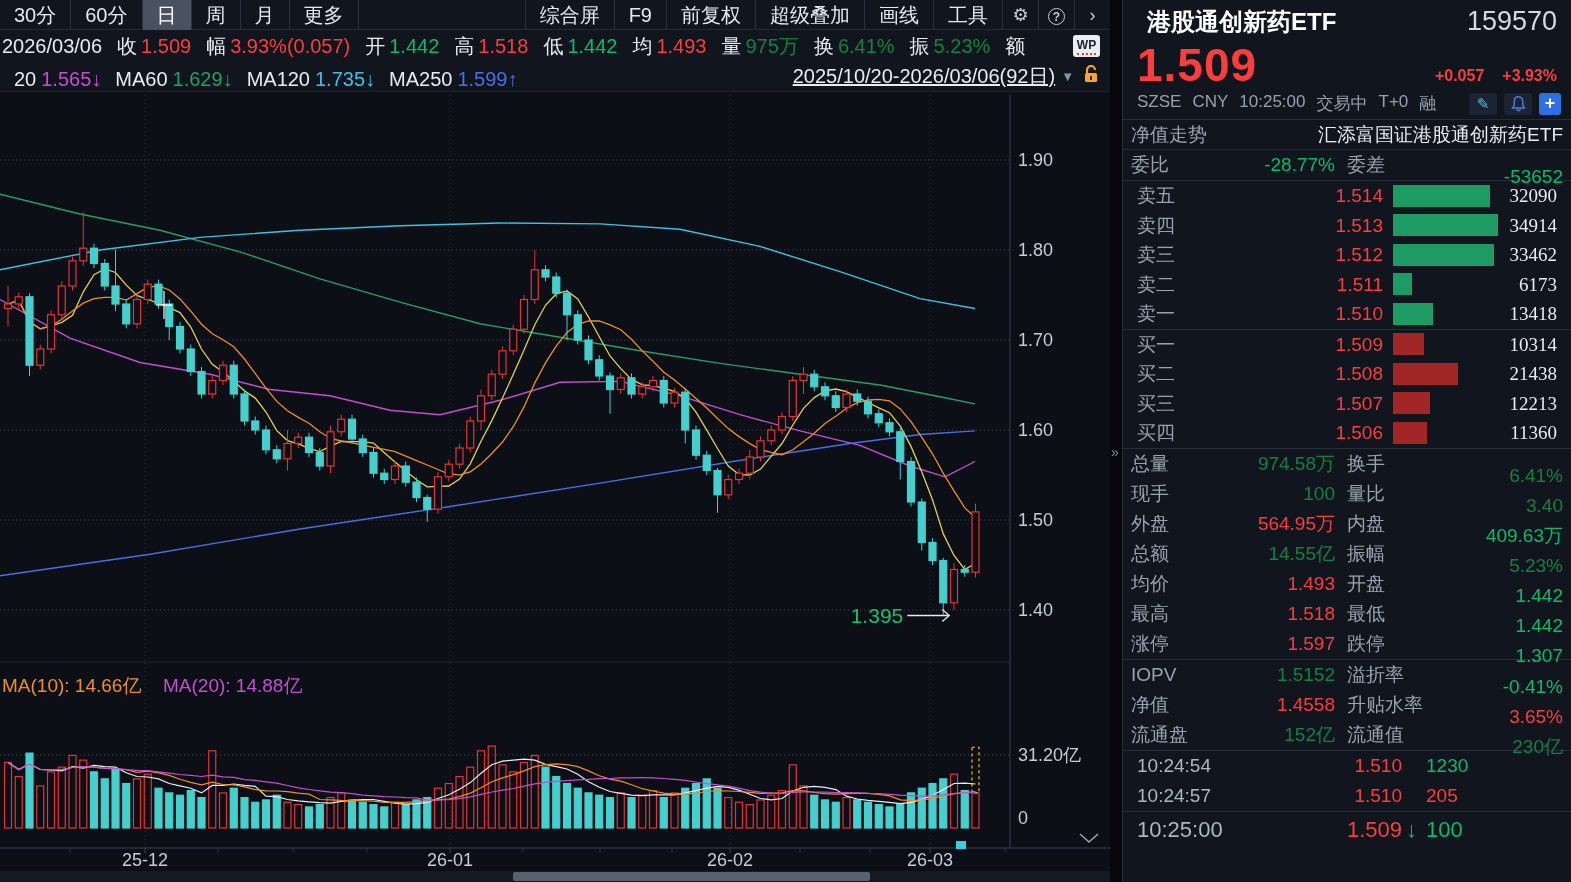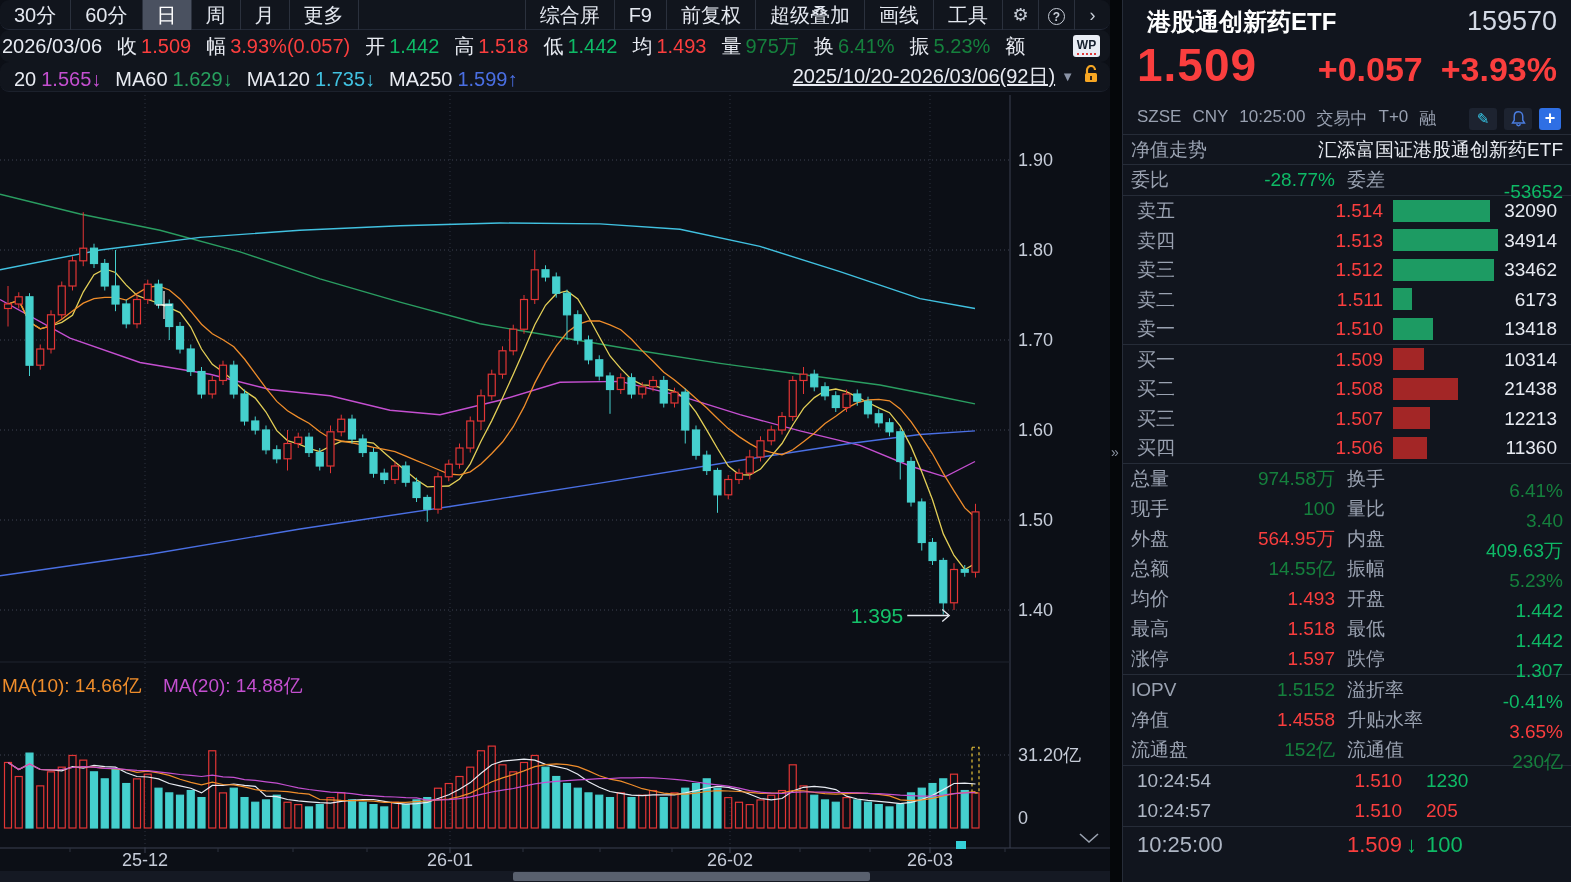--- a/index.html
+++ b/index.html
@@ -1,19 +1,19 @@
 <!DOCTYPE html>
 <html><head>
 <meta charset="utf-8">
 <style>
   html,body{margin:0;padding:0;background:#05070b;}
   *{box-sizing:border-box;font-family:"Liberation Sans","DejaVu Sans",sans-serif;}
   .app{position:relative;width:1571px;height:882px;background:#0c0f16;overflow:hidden;color:#e8ebf2;}
   
-  .tb{position:absolute;left:0;width:1110px;display:flex;align-items:center;background:#11151d;border-radius:9px;}
+  .tb{position:absolute;left:0;width:1110px;display:flex;align-items:center;background:#11151d;}
   .tb1{top:0;height:30px;border-bottom:1px solid #232936;}
   .tb2{top:30px;height:32px;font-size:20px;}
   .tb3{top:62px;height:30px;font-size:20px;border-bottom:1px solid #1c212c;}
   .tab{padding:0 14px;height:30px;line-height:30px;font-size:20px;color:#e4e8f0;border-right:1px solid #2b313d;cursor:pointer;white-space:nowrap;}
   .tab.active{background:#4a5160;color:#fff;}
   .menu{margin-left:auto;display:flex;align-items:center;height:30px;}
   .menu .tab{border-left:1px solid #2b313d;border-right:none;}
   .icon-btn{width:36px;text-align:center;color:#c8ced8;font-size:18px;border-left:1px solid #2b313d;height:30px;line-height:30px;cursor:pointer;}
   .help-circle{display:inline-block;width:17px;height:17px;line-height:16px;border:1.5px solid #c8ced8;border-radius:50%;font-size:12px;font-weight:bold;}
   .q-item{display:flex;align-items:baseline;margin-left:15px;white-space:nowrap;}
@@ -37,37 +37,37 @@
   
   .vdiv{position:absolute;left:1110px;top:0;width:12px;height:882px;background:#05070a;}
   .vdiv .grip{position:absolute;top:444px;left:1px;color:#8a92a0;font-size:14px;cursor:pointer;}
   
   .rp{position:absolute;left:1122px;top:0;width:449px;height:882px;background:#11151e;border-left:1px solid #262c38;font-size:19px;}
   .rp-head{display:flex;align-items:baseline;padding:6px 14px 0 24px;}
   .rp-name{font-size:24px;font-weight:bold;color:#fff;}
   .rp-code{margin-left:auto;font-size:27px;color:#d4dae6;}
   .rp-price-row{display:flex;align-items:baseline;padding:0 14px;}
   .rp-price{font-size:46px;font-weight:bold;color:#fa3e3e;letter-spacing:1px;}
-  .rp-chg{margin-left:auto;font-size:34px;font-weight:bold;color:#fa3e3e;}
+  .rp-chg{margin-left:auto;font-size:16px;font-weight:bold;color:#fa3e3e;}
   .rp-chg span{margin-left:18px;}
-  .rp-info{display:flex;align-items:center;padding:0 10px 4px 14px;font-size:17px;color:#98a0b0;gap:11px;border-bottom:1px solid #262c38;height:28px;margin-top:15px;}
+  .rp-info{display:flex;align-items:center;padding:0 10px 4px 14px;font-size:17px;color:#98a0b0;gap:11px;border-bottom:1px solid #262c38;height:28px;}
   .mini-ic{width:28px;height:22px;border-radius:3px;background:#1d2330;display:flex;align-items:center;justify-content:center;cursor:pointer;}
   .pencil{color:#35c8e8;font-size:15px;}
   .plus-ic{width:22px;height:22px;border-radius:3px;background:#2f6fe4;color:#fff;font-size:18px;line-height:21px;text-align:center;font-weight:bold;cursor:pointer;}
   .rp-row{display:flex;align-items:center;height:30px;padding:0 8px;}
   .nav-row{border-bottom:1px solid #262c38;}
   .nav-val{margin-left:auto;color:#e8ebf2;}
   .weibi-row{border-bottom:1px solid #262c38;height:31px;}
   .sl{color:#9aa2b1;width:86px;} .sv{width:118px;text-align:right;}
   .sl2{color:#9aa2b1;margin-left:12px;width:110px;} .sv2{flex:1;text-align:right;margin-top:24px;}
   .ob-row{position:relative;height:29.5px;line-height:29.5px;cursor:pointer;}
   .ob-row .obl{position:absolute;left:14px;color:#9aa2b1;}
   .ob-row .obp{position:absolute;right:188px;color:#fa3e3e;}
   .ob-row .obbar{position:absolute;left:270px;top:3.5px;height:22px;}
-  .ob-row .obv{position:absolute;right:14px;color:#e8ebf2;}
+  .ob-row .obv{position:absolute;right:14px;color:#e8ebf2;font-family:Liberation Serif, serif;}
   .ob-sep{border-top:1px solid #262c38;}
   .sec{border-top:1px solid #262c38;}
   .tick-row{display:flex;align-items:center;height:30px;padding:0 14px;font-size:19px;}
   .tick-row .tt{width:110px;color:#aeb6c4;}
   .tick-row .tp{width:155px;text-align:right;color:#fa3e3e;}
   .tick-row .ta{width:24px;text-align:left;padding-left:4px;font-weight:bold;}
   .tick-row .tv{flex:1;text-align:left;}
   .tick-last{height:38px;font-size:22px;border-top:1px solid #262c38;}
   .lock{margin-right:4px;cursor:pointer;}
 </style>

